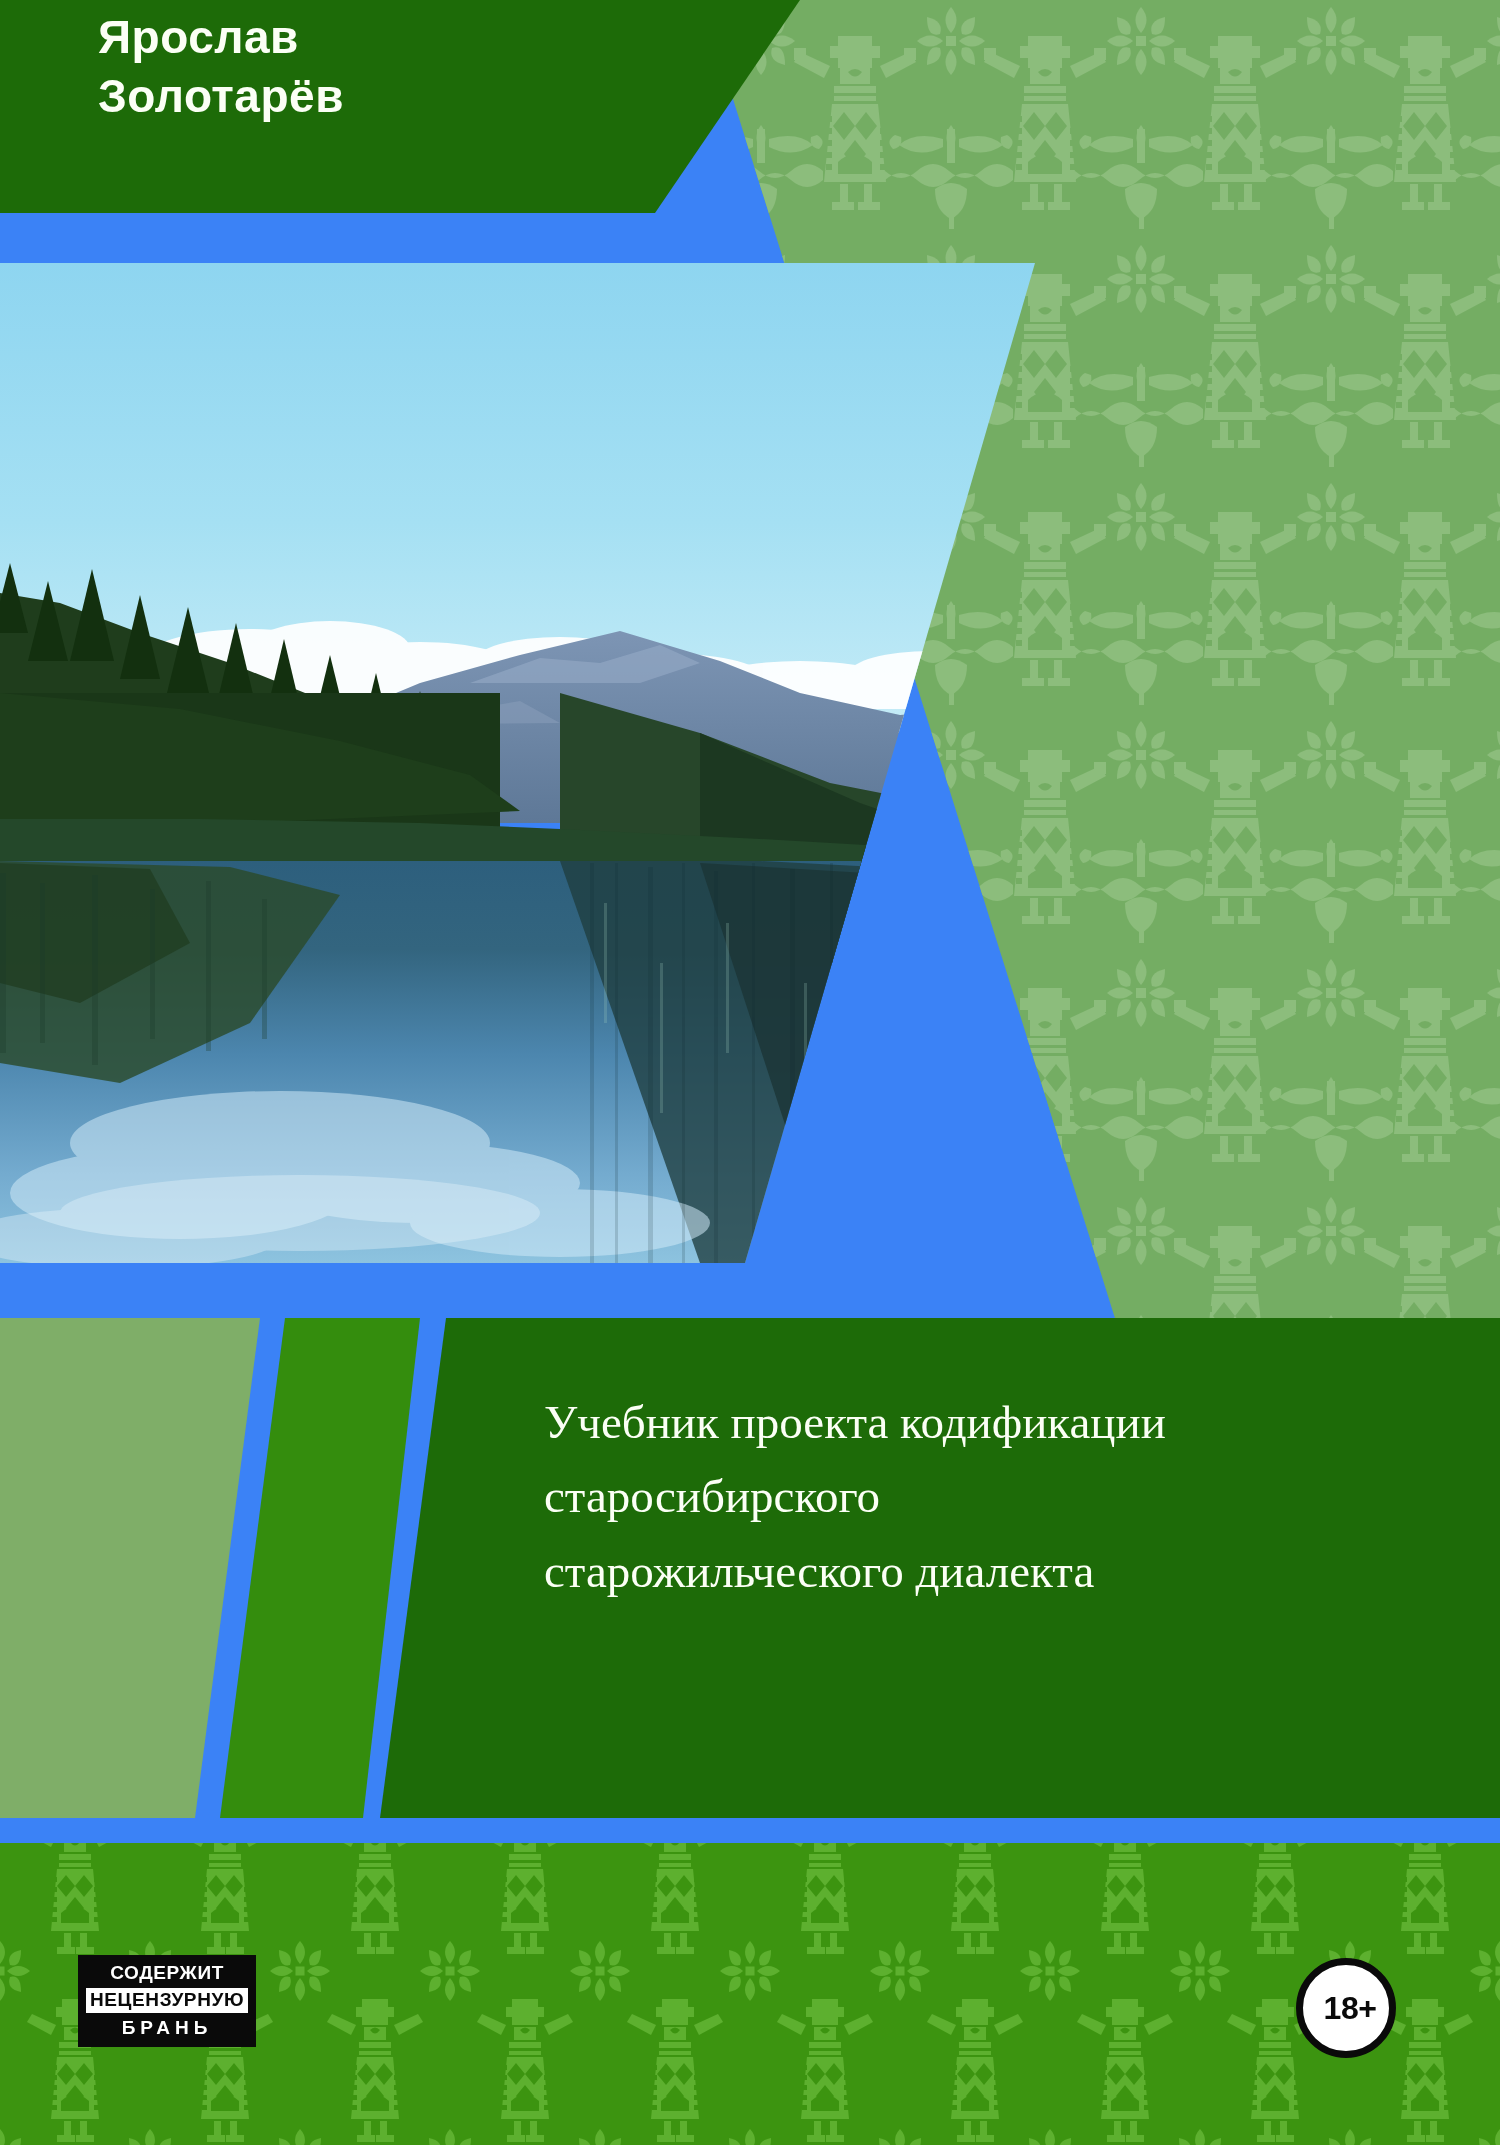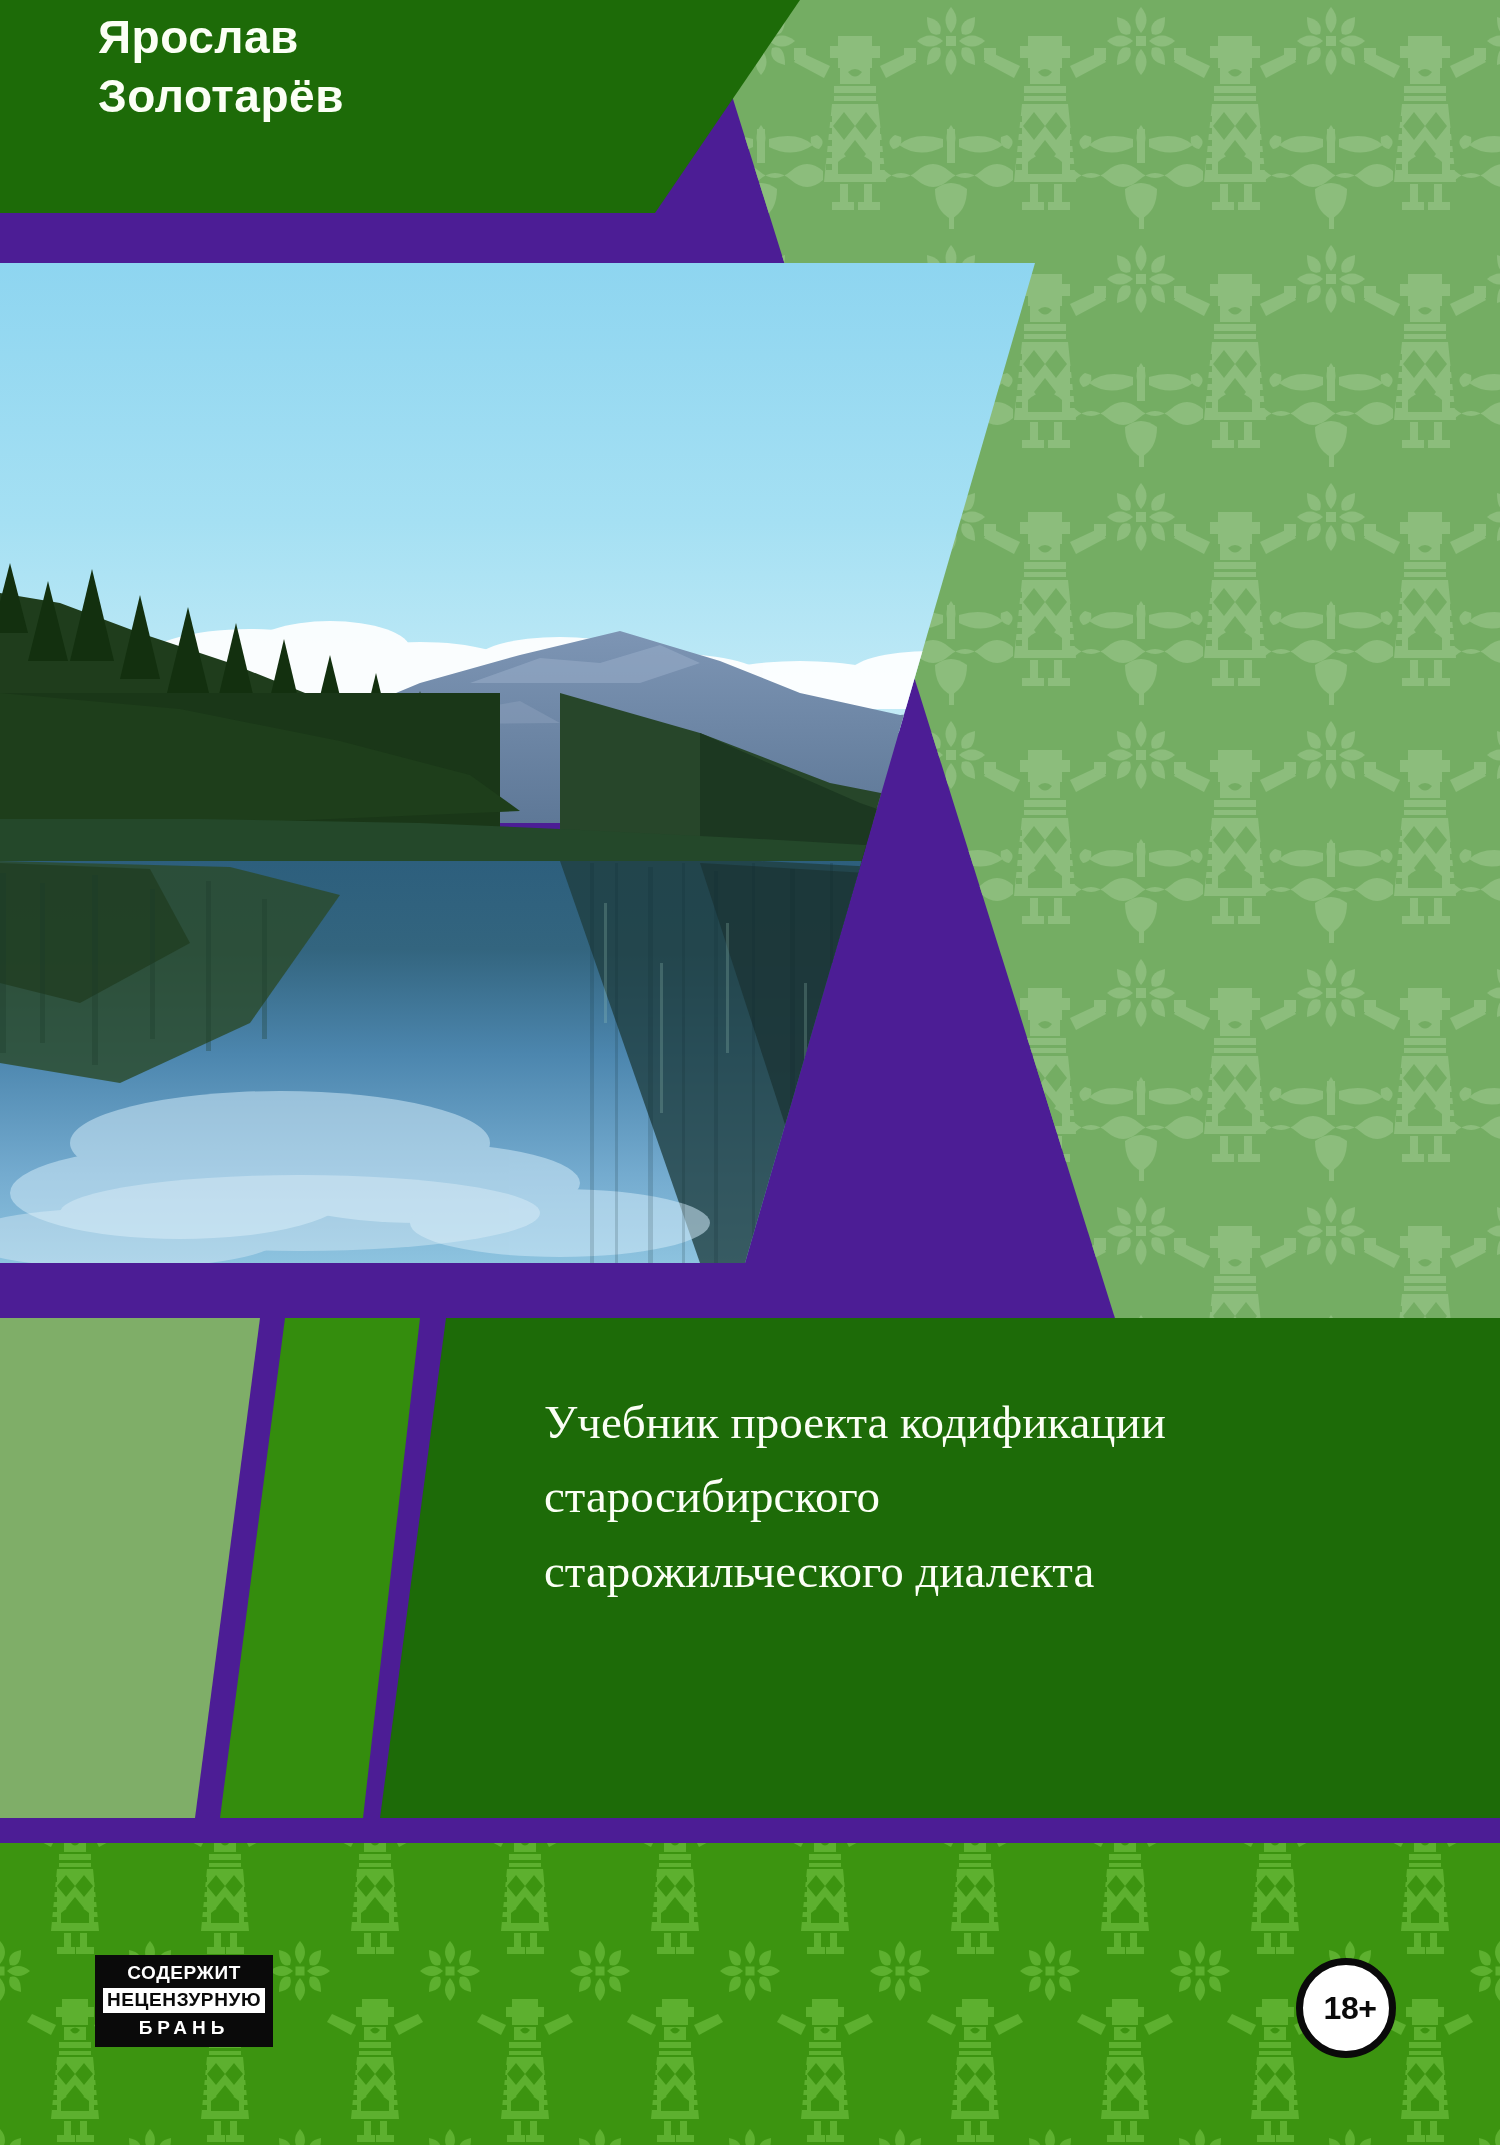--- a/index.html
+++ b/index.html
@@ -9,21 +9,21 @@
   }
   body {
     font-family: "Liberation Sans", sans-serif;
   }
 
   #cover {
     position: relative;
     width: 1500px;
     height: 2145px;
     overflow: hidden;
-    background: #4c1d95;
+    background: #3b82f6;
   }
 
   
   .ornament-panel {
     position: absolute;
     top: 0;
     left: 0;
     width: 1500px;
     height: 1430px;
     background: #74ad63;
@@ -130,21 +130,21 @@
     font-size: 47px;
     line-height: 1.58;
     z-index: 4;
     white-space: pre-line;
     font-family: Liberation Serif, serif;
   }
 
   
   .warning-badge {
     position: absolute;
-    left: 95px;
+    left: 78px;
     top: 1955px;
     z-index: 5;
     background: #0a0a0a;
     padding: 6px 8px 7px 8px;
     display: flex;
     flex-direction: column;
     align-items: stretch;
     gap: 3px;
   }
   .warn-line {

